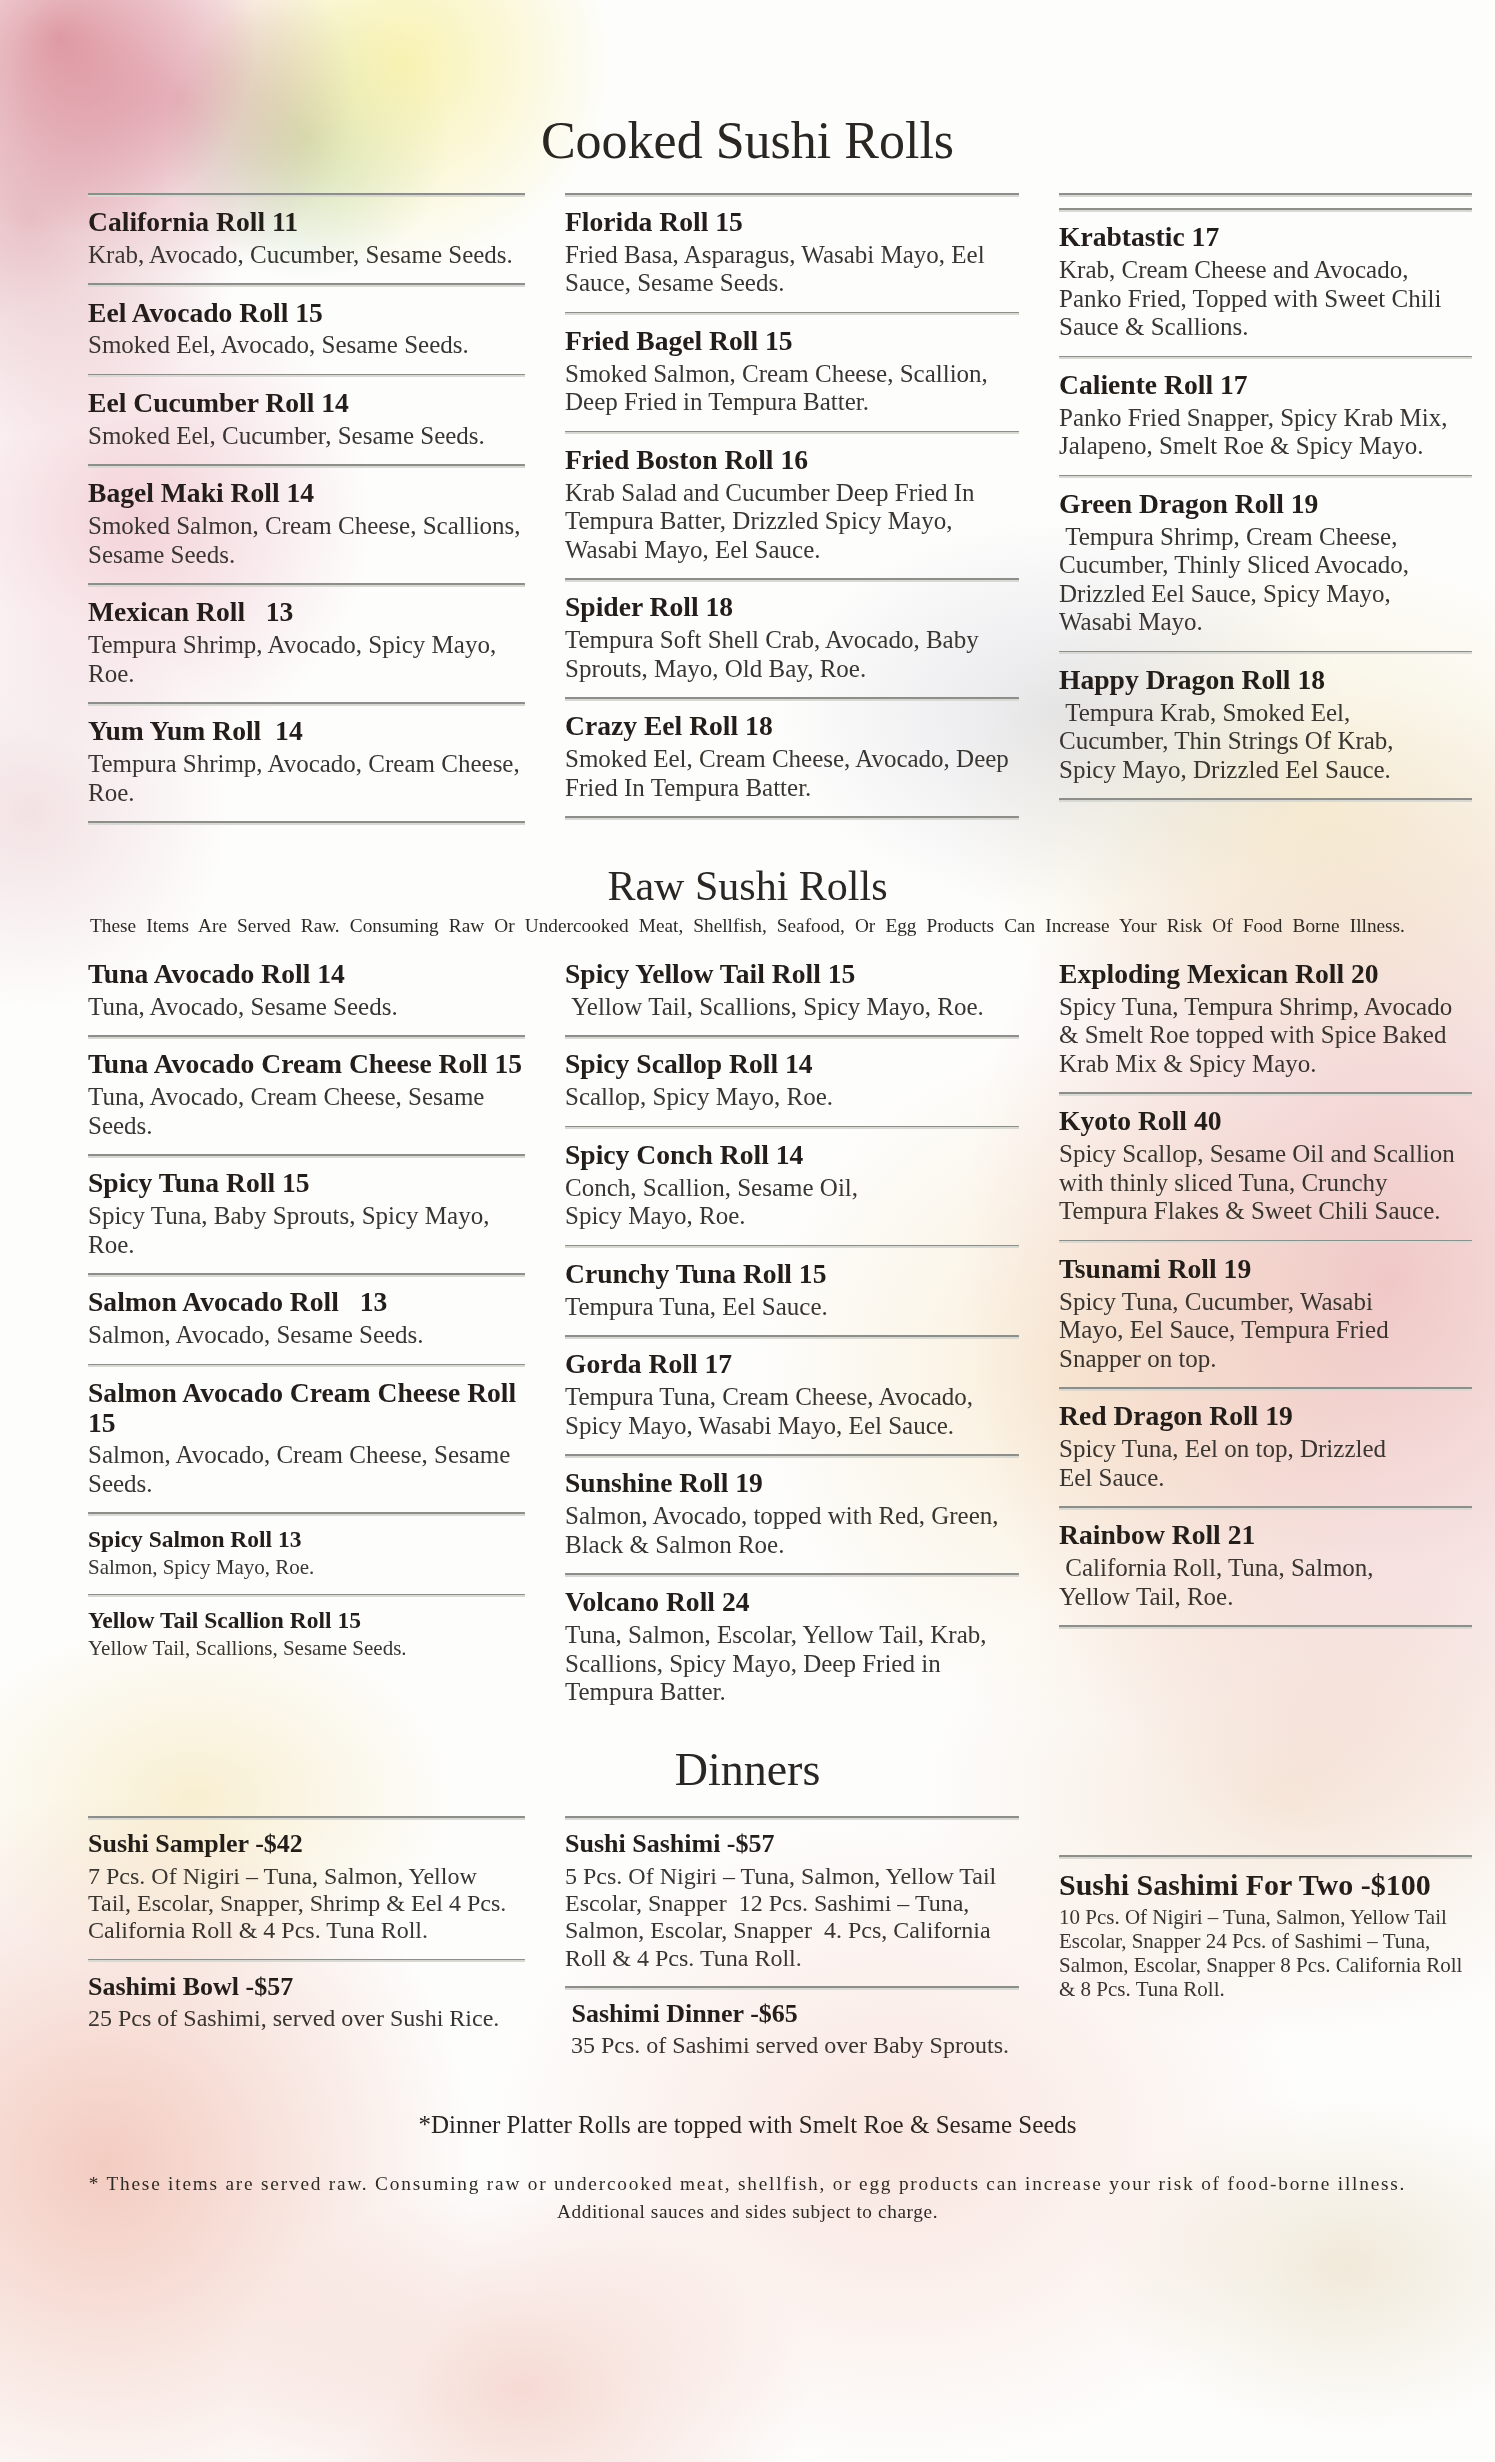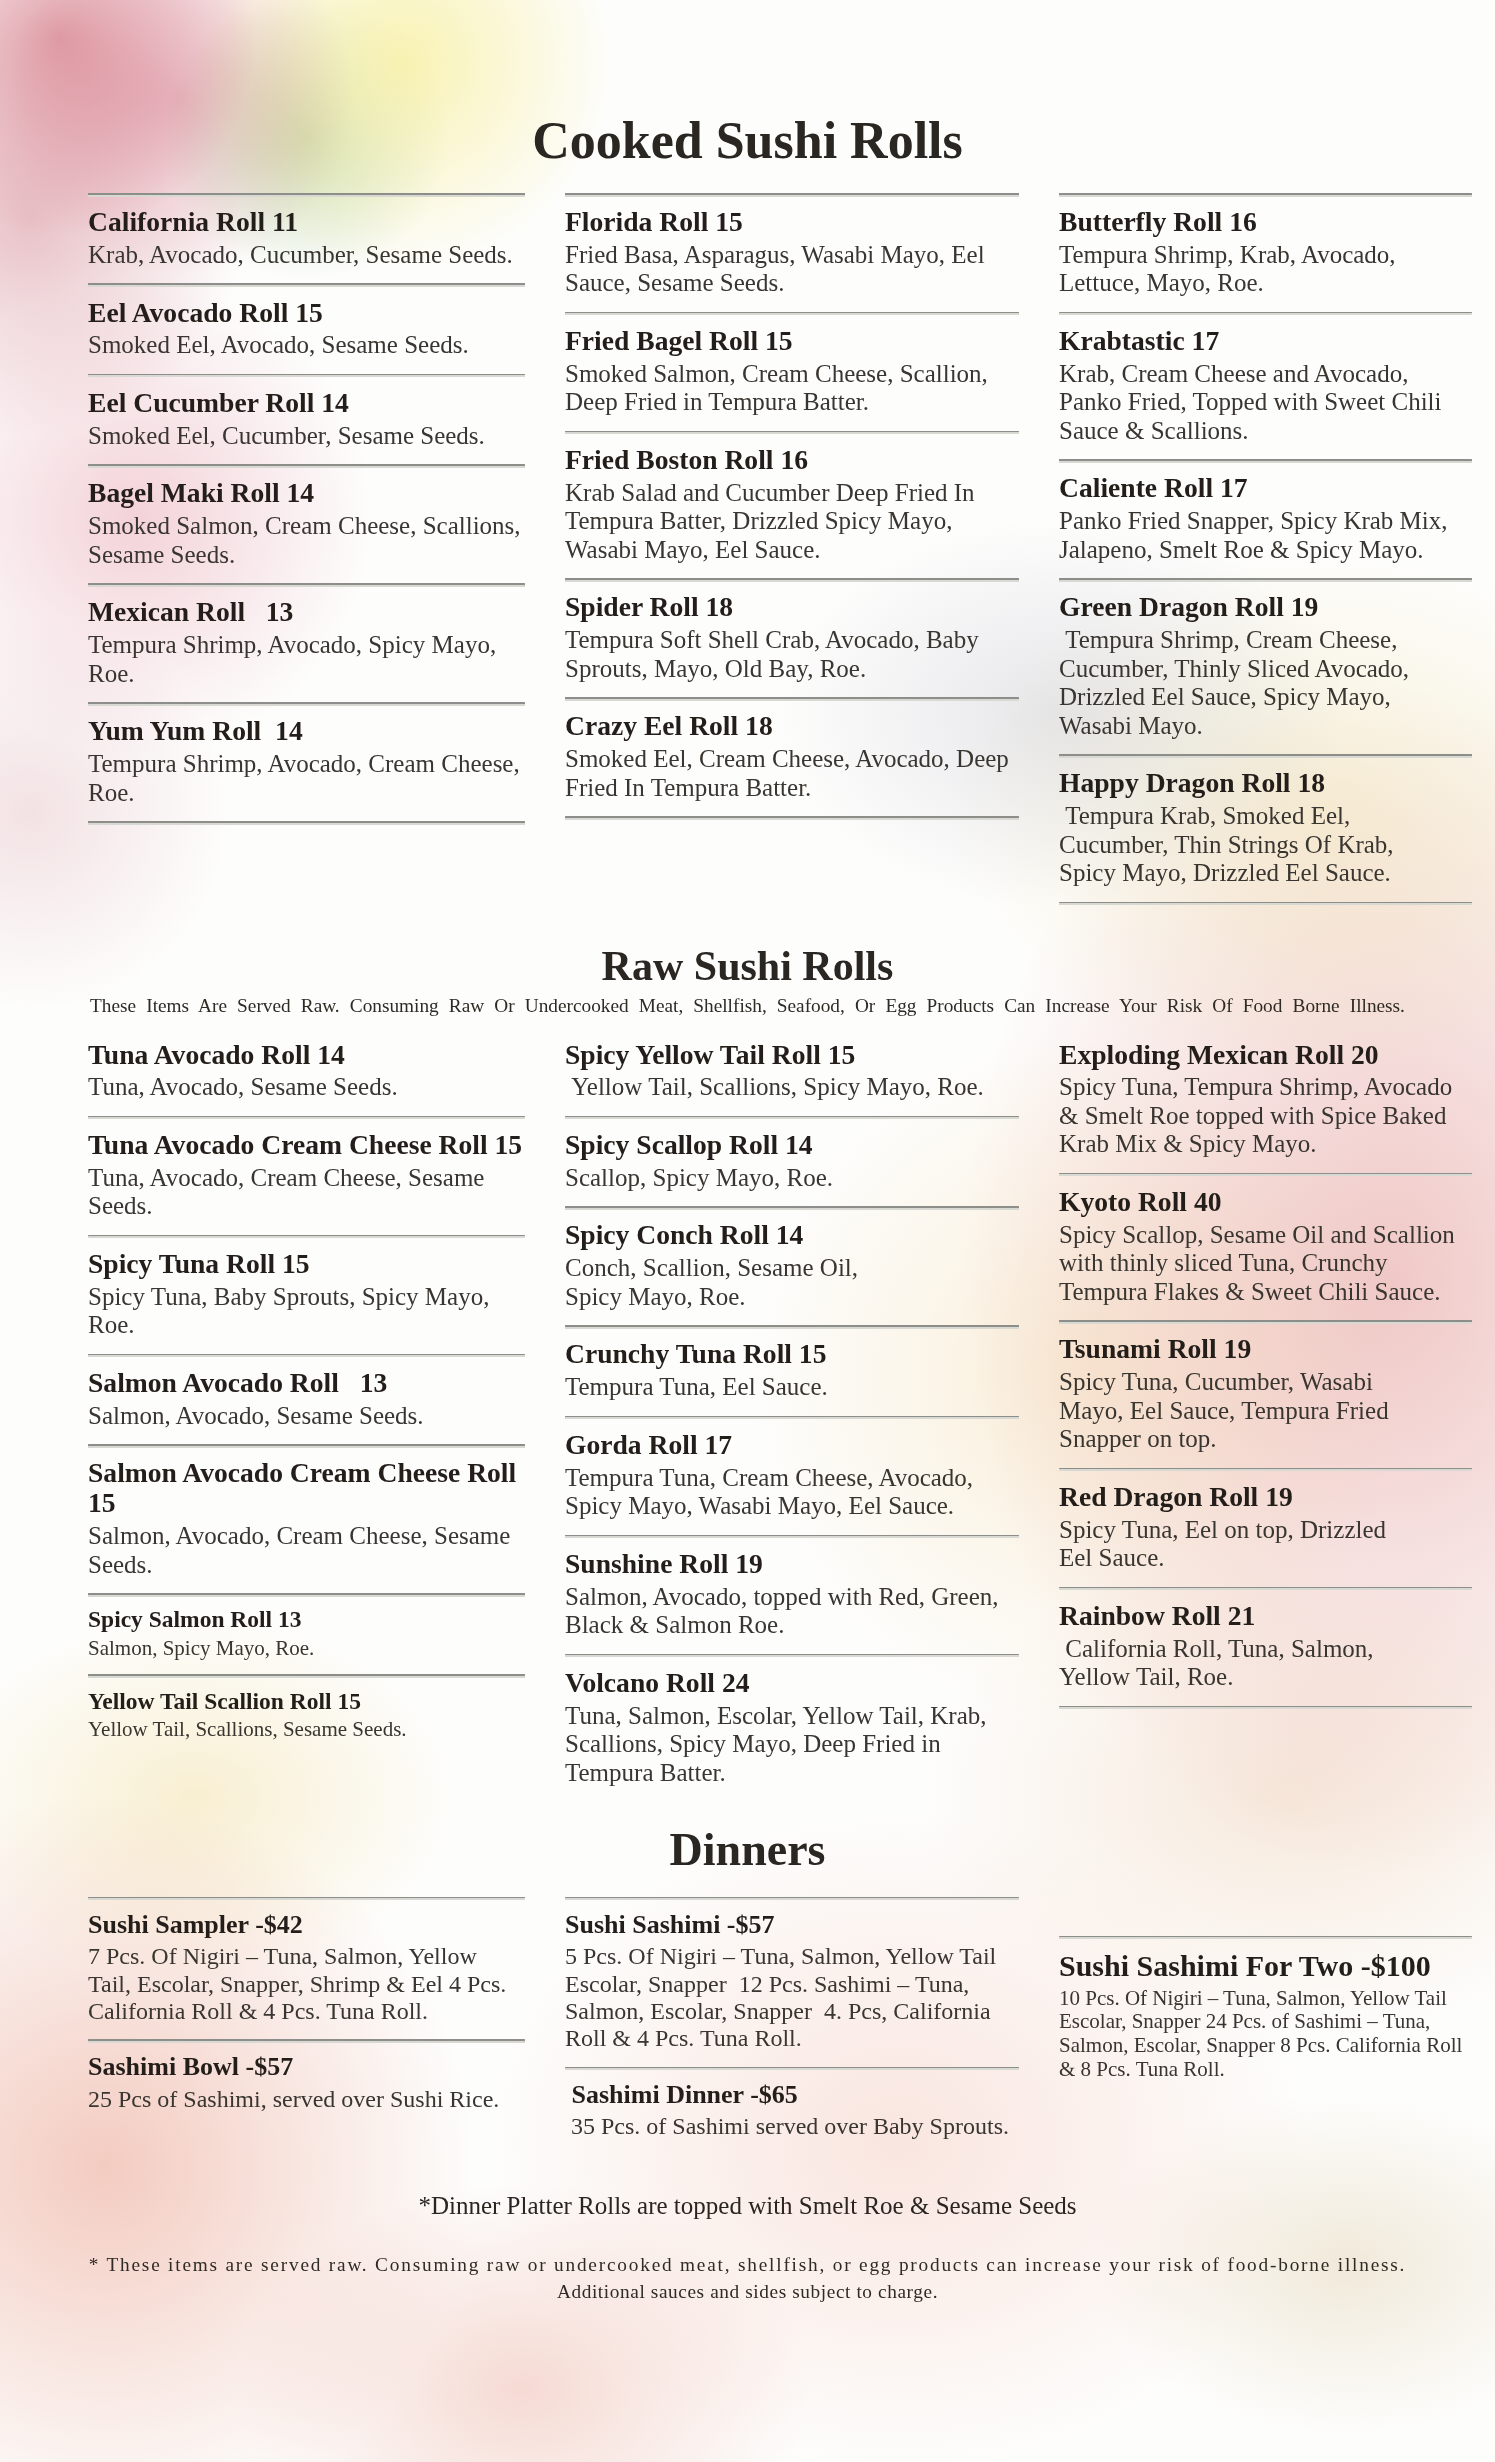--- a/index.html
+++ b/index.html
@@ -20,21 +20,21 @@
       radial-gradient(ellipse 469px 498px at 72% 56%, rgba(240,198,118,.26) 0, rgba(240,198,118,0) 70%),
       radial-gradient(ellipse 528px 352px at 86% 73%, rgba(233,188,148,.30) 0, rgba(233,188,148,0) 70%),
       radial-gradient(ellipse 586px 469px at 60% 87%, rgba(240,168,148,.28) 0, rgba(240,168,148,0) 70%),
       radial-gradient(ellipse 528px 528px at 7% 88%, rgba(224,108,78,.34) 0, rgba(224,108,78,0) 70%),
       radial-gradient(ellipse 381px 264px at 13% 73%, rgba(235,198,88,.26) 0, rgba(235,198,88,0) 70%),
       radial-gradient(ellipse 410px 293px at 35% 97%, rgba(229,138,118,.30) 0, rgba(229,138,118,0) 70%),
       radial-gradient(ellipse 363px 246px at 90% 92%, rgba(219,199,158,.36) 0, rgba(219,199,158,0) 70%),
       #fdfdfc;
   }
   .inner { position:relative; padding-top:115px; }
-  .section-title { text-align:center; font-weight:700; margin:0; color:#2a2622; }
+  .section-title { text-align:center; font-weight:400; margin:0; color:#2a2622; }
   .t-cooked { font-size:52px; line-height:1; margin-bottom:26px; }
   .t-raw    { font-size:42px; line-height:1; margin-top:30.5px; margin-bottom:8.2px; }
   .t-dinners{ font-size:46px; line-height:1; margin-top:38px; margin-bottom:23.5px; }
   .disclaimer {
     text-align:center; font-size:19.3px; color:#2e2a24;
     word-spacing:5.3px; margin:0 53px 21px 53px;
   }
   .cols { display:grid; grid-template-columns:437px 454px 413px; column-gap:40px; padding-left:88px; align-items:start; }
   .rule { height:3.5px; background:linear-gradient(to bottom,#8d8d89 0 48%,#d9d9d3 48% 100%); margin:11.7px 0 9.4px 0; border-radius:0.6px; }
   .col > .rule:first-child { margin-top:0; }
@@ -121,24 +121,20 @@
         <div class="rule"></div>
         <div class="item">
           <div class="item-name">Crazy Eel Roll 18</div>
           <div class="item-desc">Smoked Eel, Cream Cheese, Avocado, Deep Fried In Tempura Batter.</div>
         </div>
         <div class="rule"></div>
       </div>
 
       <div class="col">
         <div class="rule"></div>
-        <div class="item">
-          <div class="item-name">Butterfly Roll 16</div>
-          <div class="item-desc">Tempura Shrimp, Krab, Avocado, Lettuce, Mayo, Roe.</div>
-        </div>
         <div class="rule"></div>
         <div class="item">
           <div class="item-name">Krabtastic 17</div>
           <div class="item-desc">Krab, Cream Cheese and Avocado, Panko Fried, Topped with Sweet Chili Sauce &amp; Scallions.</div>
         </div>
         <div class="rule"></div>
         <div class="item">
           <div class="item-name">Caliente Roll 17</div>
           <div class="item-desc">Panko Fried Snapper, Spicy Krab Mix, Jalapeno, Smelt Roe &amp; Spicy Mayo.</div>
         </div>

